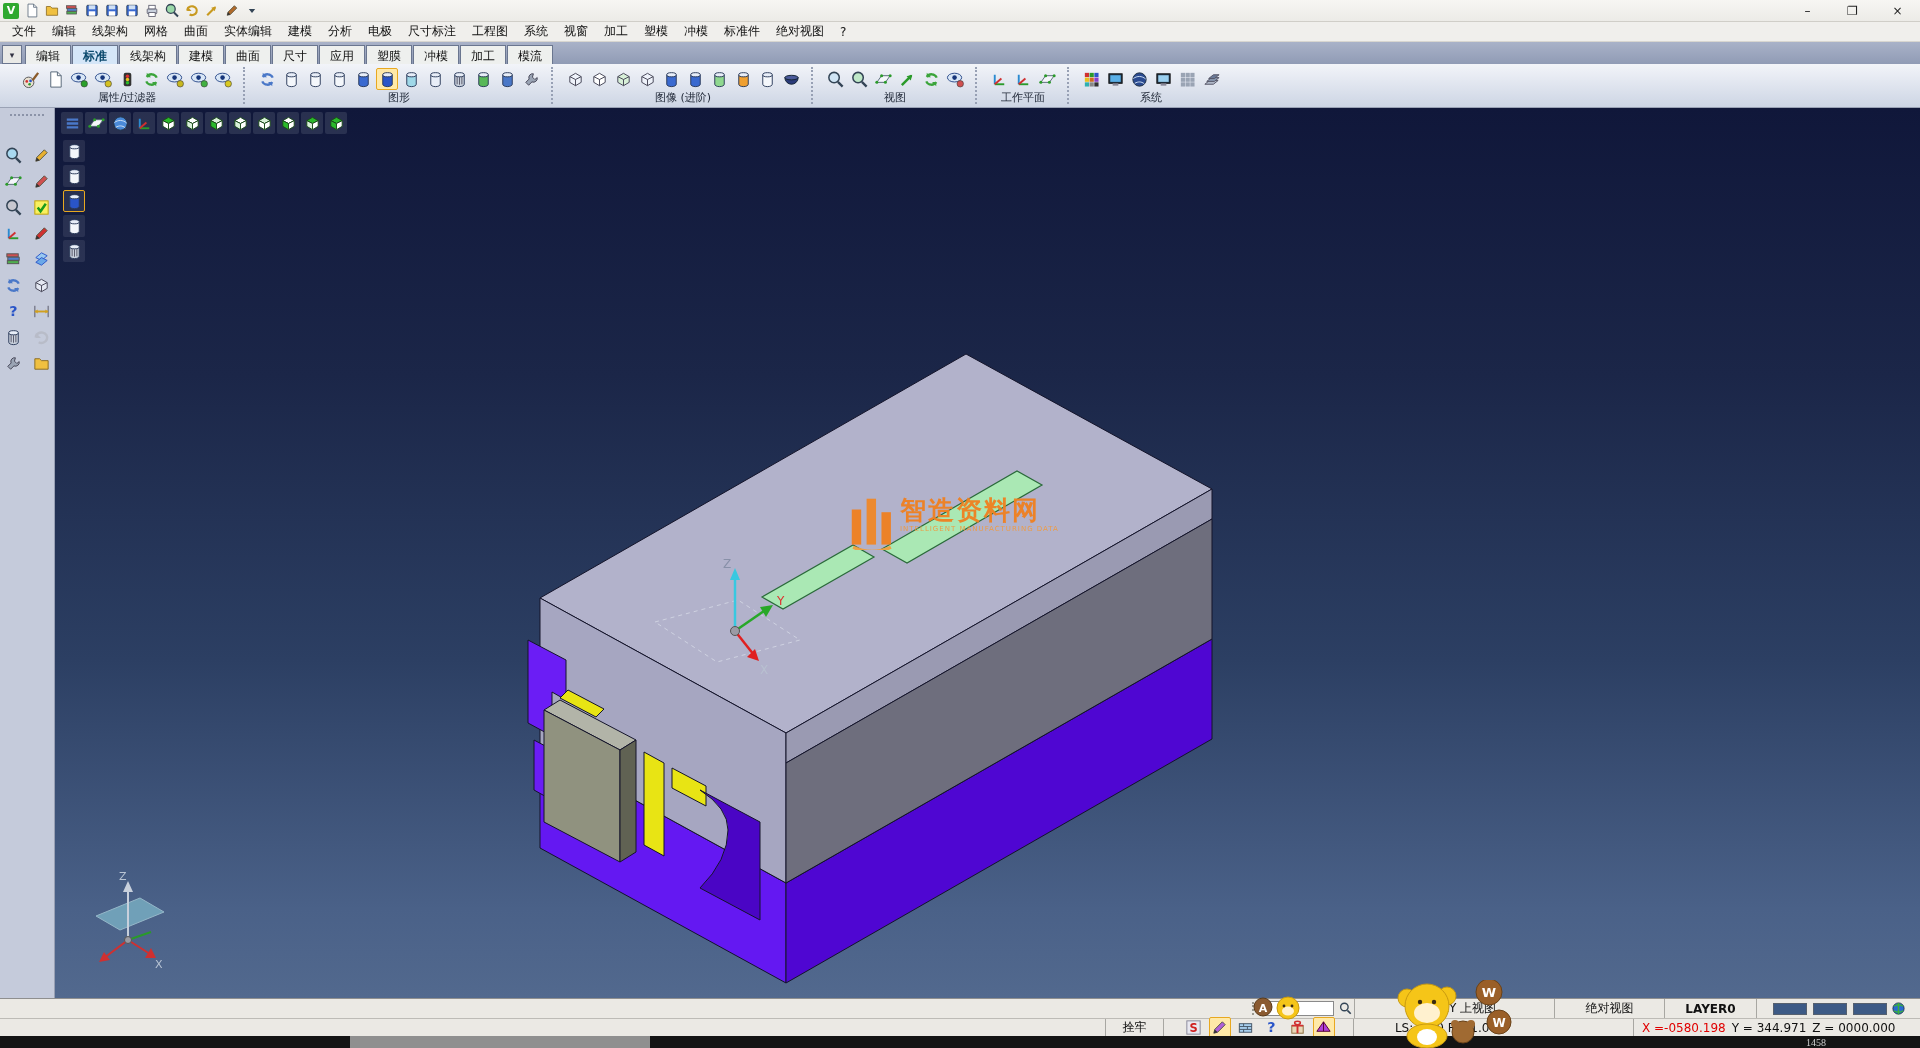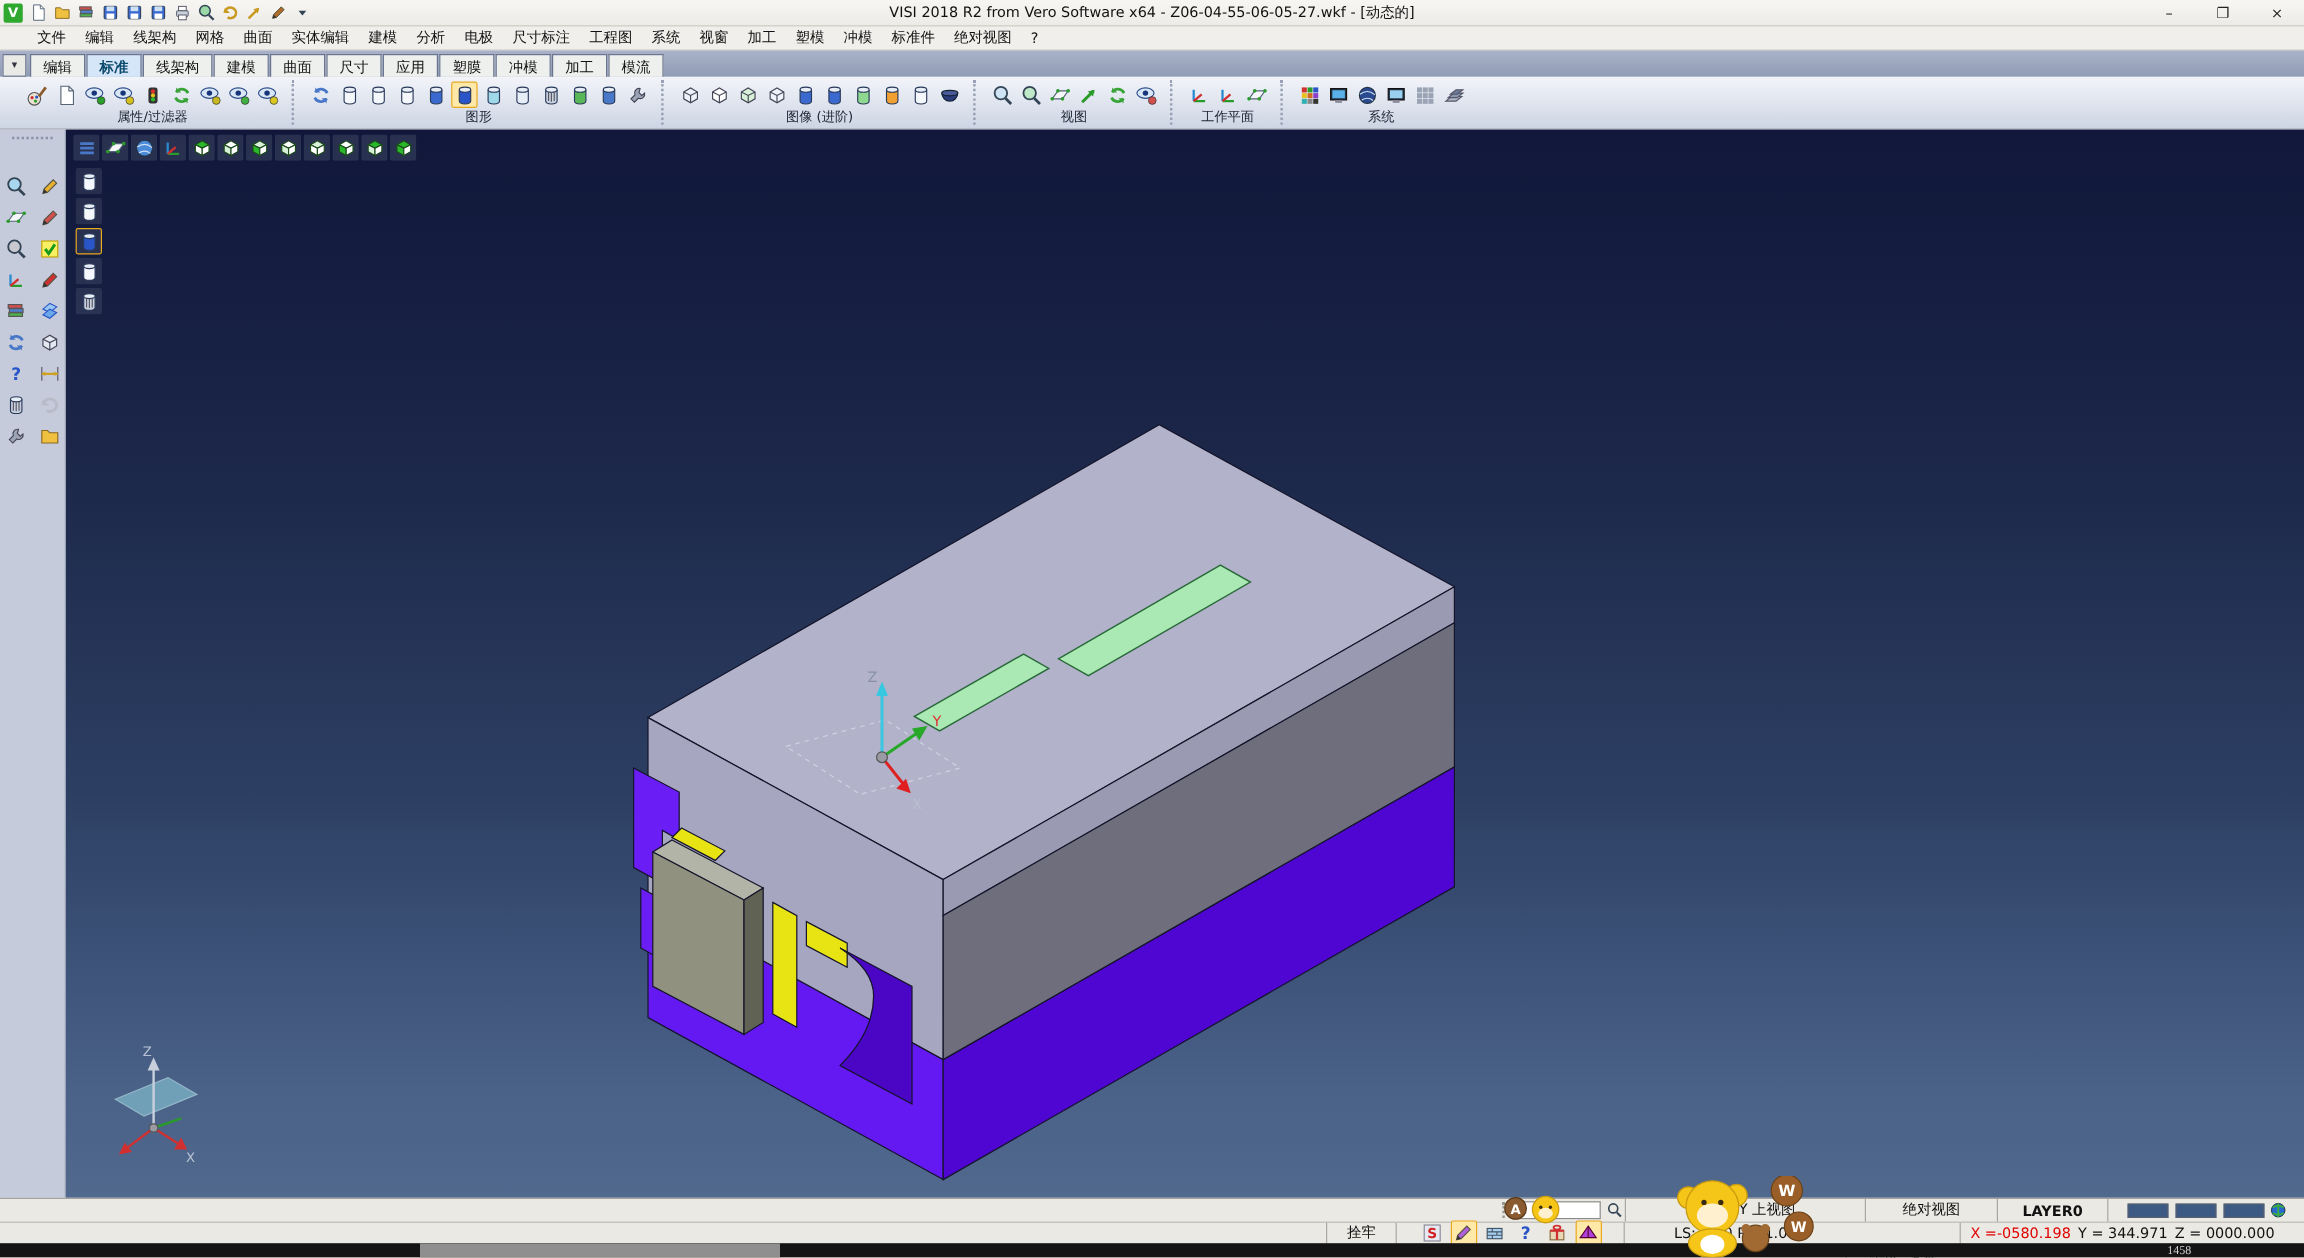--- a/index.html
+++ b/index.html
@@ -15,21 +15,21 @@
     border-radius:2px; }
   .qa-icons { display:flex; gap:2px; align-items:center; }
   .qa-icons .icon { width:18px; height:18px; }
   .title-text { position:absolute; left:0; right:0; text-align:center; font-size:12px; color:#111; pointer-events:none; }
   .win-btns { margin-left:auto; display:flex; height:100%; }
   .win-btn { width:45px; height:100%; display:flex; align-items:center; justify-content:center;
     font-size:12px; color:#222; }
 
   
   .menubar { height:20px; background:#f0efec; display:flex; align-items:center;
-    padding-left:23px; border-bottom:1px solid #d8d6d0; }
+    padding-left:4px; border-bottom:1px solid #d8d6d0; }
   .menubar .item { padding:0 8px; color:#111; cursor:default; }
 
   
   .tabrow { height:22px; background:linear-gradient(#a9b2c8,#909bb5); display:flex; align-items:flex-end; padding-left:2px; }
   .tab-drop { width:20px; height:19px; background:#e9e9e6; border:1px solid #6a768f;
     display:flex; align-items:center; justify-content:center; font-size:9px; color:#334; margin-right:3px; }
   .tabrow .item { height:19px; padding:2px 10px 0; background:#eef0ee; border:1px solid #6a768f;
     border-bottom:none; margin-right:1px; color:#111; }
   .tabrow .item.active { background:#d5e6f8; color:#0c4a6e; font-weight:bold; }
 
@@ -157,21 +157,20 @@
           <path d="M4 16l1-4 8-8 3 3-8 8z" fill="#b06a2a" stroke="#554"></path>
           <path d="M4 16l4-1-3-3z" fill="#333"></path>
         </svg>
       </span>
       <span class="icon">
         <svg viewBox="0 0 20 20">
           <path d="M6 8l4 5 4-5z" fill="#345"></path>
         </svg>
       </span>
     </div>
-  <div class="title-text">VISI 2018 R2 from Vero Software x64 - Z06-04-55-06-05-27.wkf - [动态的]</div>
   <div class="win-btns">
     <div class="win-btn">–</div>
     <div class="win-btn">❐</div>
     <div class="win-btn close">×</div>
   </div>
 </div>
 
 <div class="menubar">
     <span class="item">文件</span>
     <span class="item">编辑</span>
@@ -853,20 +852,32 @@
         </span>
         <span class="icon">
           <svg viewBox="0 0 20 20">
             <path d="M5 5v10c0 1.4 2.2 2.5 5 2.5s5-1.1 5-2.5V5" fill="#c8d0dc" stroke="#2a3a5a"></path>
             <ellipse cx="10" cy="5" rx="5" ry="2.2" fill="#e8eef8" stroke="#2a3a5a"></ellipse>
             <path d="M7.5 7v8M10 7.5v8M12.5 7v8" stroke="#556" fill="none"></path>
           </svg>
         </span>
       </div>
 
+    <div class="watermark">
+      <svg width="44" height="54" viewBox="0 0 32 40">
+        <rect x="1" y="10" width="7" height="26" fill="#f08020"></rect>
+        <rect x="12" y="2" width="7" height="34" fill="#f08828"></rect>
+        <rect x="23" y="12" width="7" height="24" fill="#f08020"></rect>
+        <path d="M2 38 q14 6 28 0" stroke="#f0a040" stroke-width="2.5" fill="none"></path>
+      </svg>
+      <div>
+        <div class="wm-text">智造资料网</div>
+        <div class="wm-sub">INTELLIGENT MANUFACTURING DATA</div>
+      </div>
+    </div>
   </div>
 </div>
 
 <div class="status1">
   <div style="width:1248px;"></div>
   <div class="dots"></div>
   <input class="search-box" style="">
   <span class="mini-icon">
     <svg viewBox="0 0 20 20">
         <circle cx="8.5" cy="8" r="5" fill="none" stroke="#345" stroke-width="1.8"></circle>

